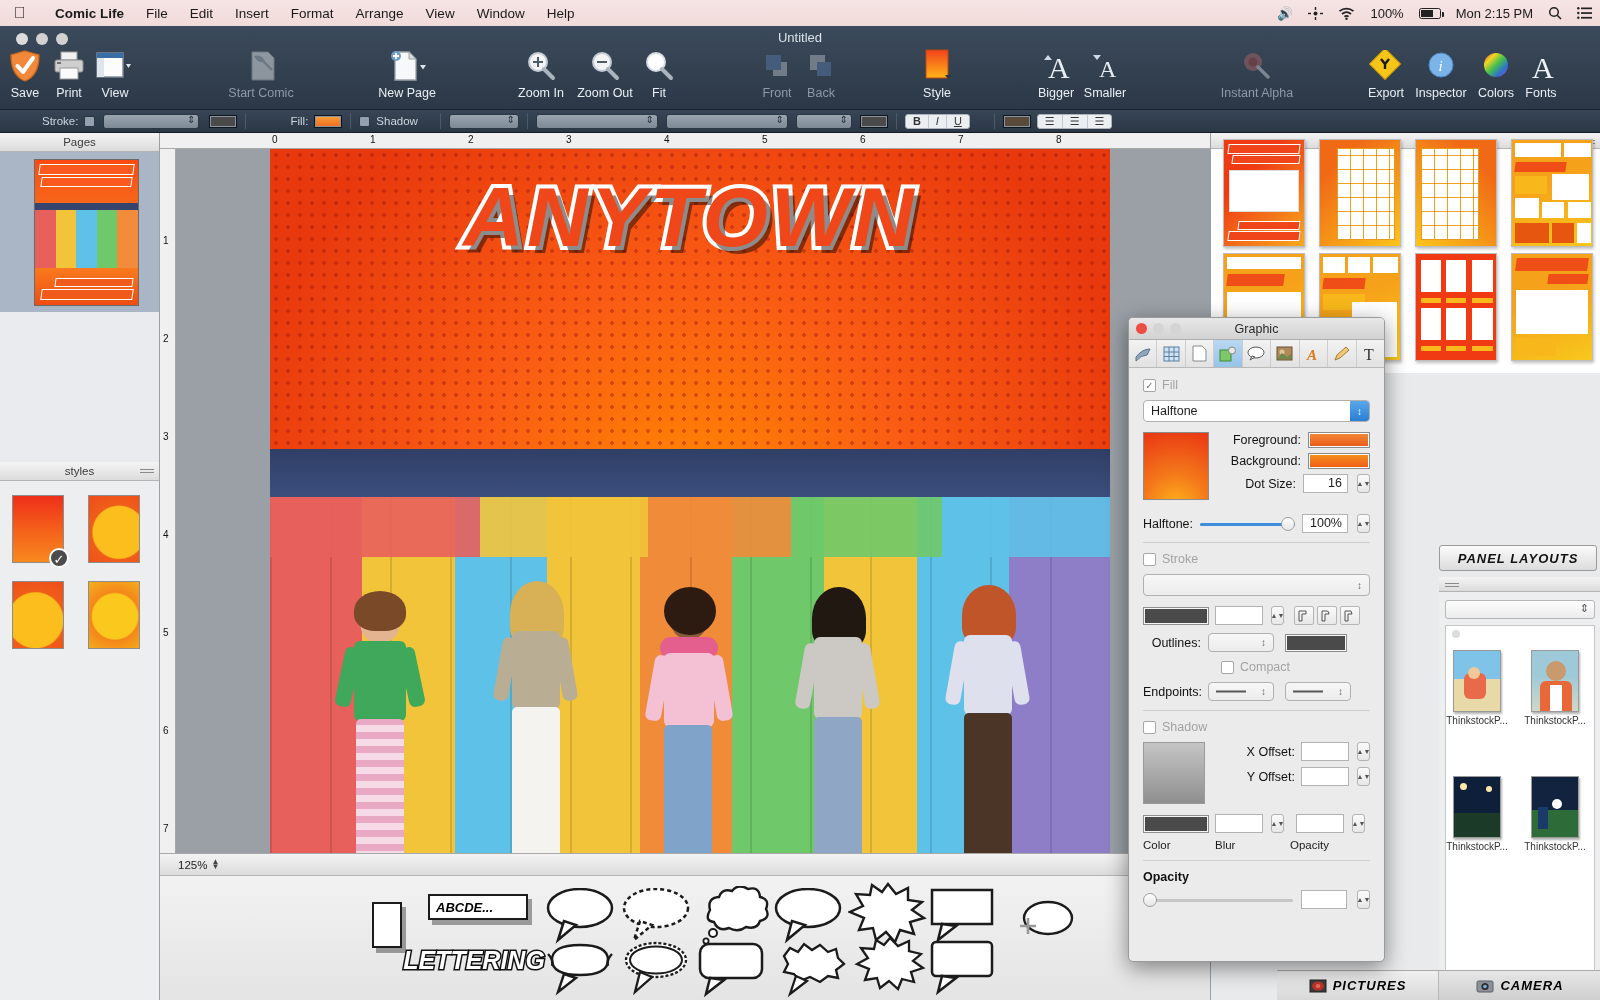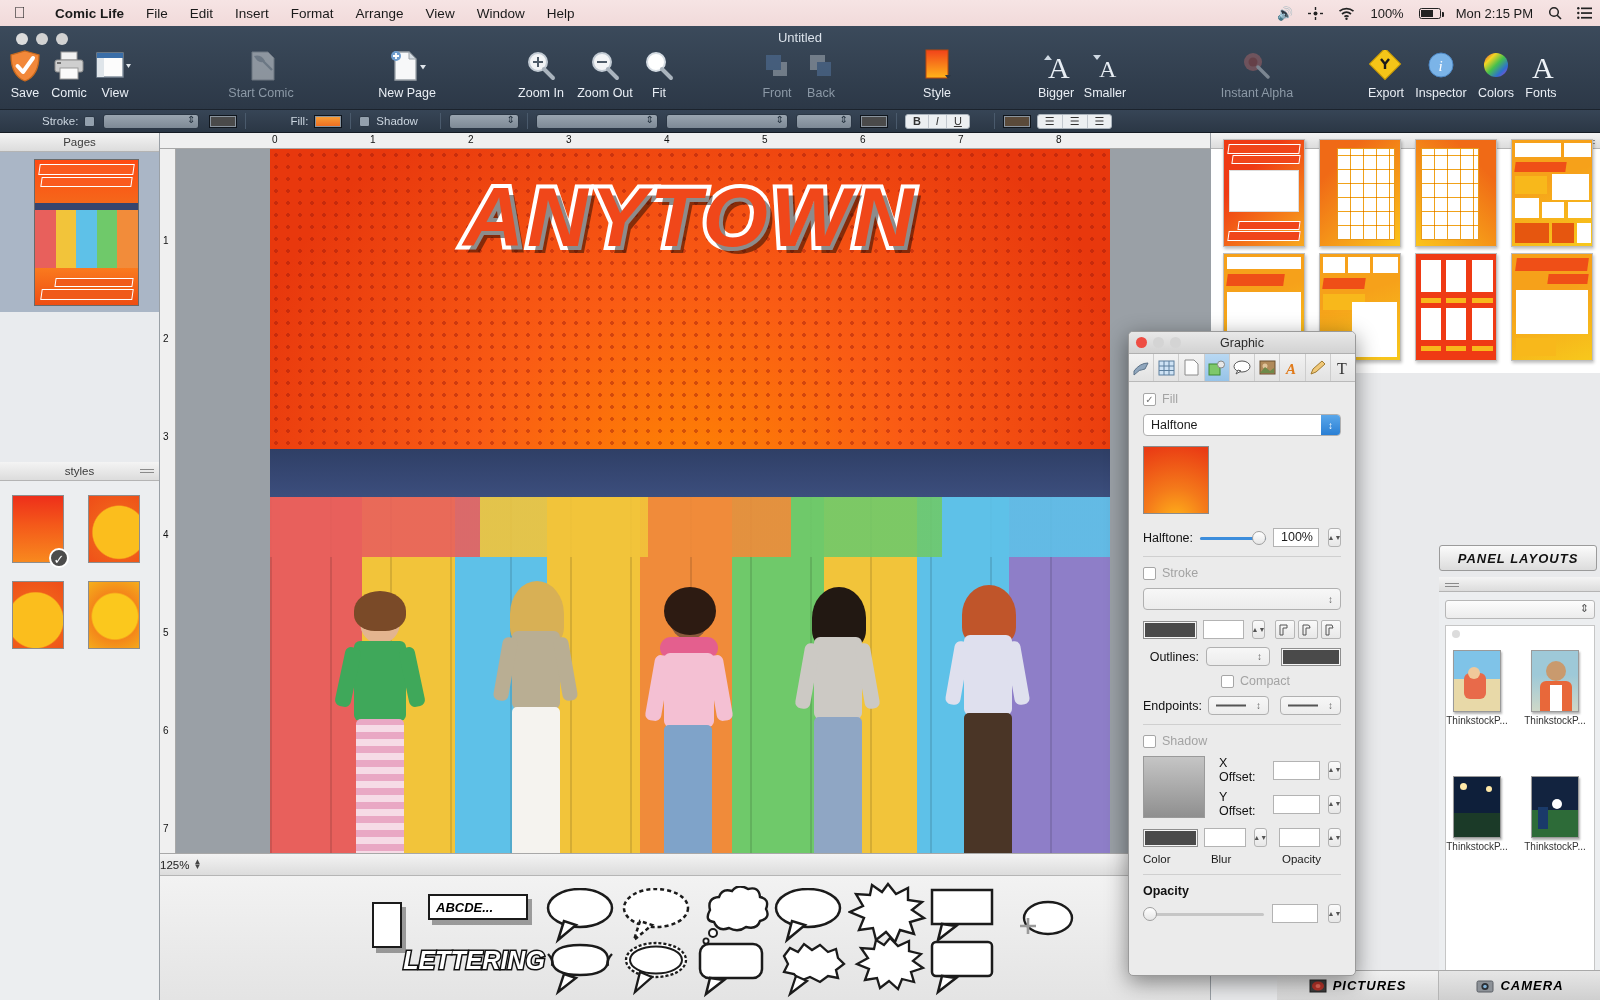--- a/index.html
+++ b/index.html
@@ -100,21 +100,21 @@
      background:linear-gradient(to bottom,#2f3f66,#3c4e7d); }
   #wall { position:absolute; left:0; top:348px; width:840px; height:410px; overflow:hidden; }
   #kids { position:absolute; left:0; top:348px; width:840px; height:410px; }
   .kid { position:absolute; bottom:0; }
   .head { border-radius:50% 50% 45% 45%; }
 
   
   #zoombar { position:absolute; left:0; top:720px; width:1050px; height:22px;
      background:linear-gradient(to bottom,#f3f3f3,#dcdcdc); border-top:1px solid #a8a8a8;
      display:flex; align-items:center; }
-  #zoomfield { font-size:11.5px; color:#222; display:flex; align-items:flex-start; gap:4px;}
+  #zoomfield { margin-left:18px; font-size:11.5px; color:#222; display:flex; align-items:flex-start; gap:4px;}
   .stepper { display:inline-flex; flex-direction:column; line-height:5px; font-size:8px; color:#444;}
 
   
   #tray { position:absolute; left:0; top:742px; width:1050px; height:125px;
      background:linear-gradient(to bottom,#f2f2f2,#e4e4e4); border-top:1px solid #b5b5b5; }
   #trayItems { position:absolute; left:0; top:4px; width:1050px; height:118px; }
   .trayItem { position:absolute; }
   .balloon { background:#fff; border:2.5px solid #1b1b1b; box-shadow:4px 5px 0 rgba(0,0,0,.35); }
 
   
@@ -143,21 +143,21 @@
      background:linear-gradient(to bottom,#e6e6e6,#cfcfcf); border-top:1px solid #a9a9a9;
      display:flex; align-items:center; justify-content:center; gap:6px;
      font-style:italic; font-weight:bold; font-size:13px; letter-spacing:1px; }
   #picturesTab { position:absolute; left:66px; bottom:0; width:162px; height:30px;
      background:linear-gradient(to bottom,#f0f0f0,#d8d8d8); border-top:1px solid #a9a9a9;
      border-right:1px solid #b5b5b5;
      display:flex; align-items:center; justify-content:center; gap:6px;
      font-style:italic; font-weight:bold; font-size:13px; letter-spacing:1px; }
 
   
-  #inspector { position:absolute; left:1128px; top:305px; width:228px; height:645px;
+  #inspector { position:absolute; left:1128px; top:291px; width:257px; height:645px;
      background:#ebebeb; border:1px solid #9a9a9a; border-radius:5px;
      box-shadow:0 6px 22px rgba(0,0,0,.45); overflow:hidden; }
   #insTitle { height:22px; background:linear-gradient(to bottom,#e8e8e8,#d2d2d2);
      border-bottom:1px solid #b0b0b0; position:relative; font-size:12.5px; color:#2a2a2a;
      text-align:center; line-height:22px; }
   #insTitle .dots3 { position:absolute; left:7px; top:5px; display:flex; gap:6px; }
   #insTitle .dots3 span { width:11px; height:11px; border-radius:50%; display:block; }
   #insTabs { height:28px; background:linear-gradient(to bottom,#f2f2f2,#e2e2e2);
      border-bottom:1px solid #b9b9b9; display:flex; }
   .insTab { flex:1; display:flex; align-items:center; justify-content:center;
@@ -283,21 +283,21 @@
 
       <div class="tb" style="left:26px">
         <div class="ic">
           <svg width="32" height="30" viewBox="0 0 32 30">
             <rect x="8" y="1" width="16" height="8" fill="#f2f2f2" stroke="#9a9a9a"></rect>
             <rect x="2" y="9" width="28" height="12" rx="2" fill="#cfcfcf" stroke="#8d8d8d"></rect>
             <rect x="7" y="17" width="18" height="11" fill="#fafafa" stroke="#9a9a9a"></rect>
             <rect x="4" y="11" width="4" height="2" fill="#6f6f6f"></rect>
           </svg>
         </div>
-        <div class="lb">Comic</div>
+        <div class="lb">Print</div>
       </div>
 
       <div class="tb" style="left:72px">
         <div class="ic">
           <svg width="40" height="32" viewBox="0 0 40 32">
             <rect x="2" y="3" width="26" height="24" fill="#fcfcfc" stroke="#7d8b99" stroke-width="1.4"></rect>
             <rect x="2" y="3" width="26" height="5" fill="#3a6ea8"></rect>
             <rect x="2" y="8" width="7" height="19" fill="#dfe5ea"></rect>
             <path d="M31 14 l5 0 l-2.5 4 z" fill="#dfe5ea"></path>
           </svg>
@@ -989,20 +989,35 @@
       </div>
 
       <div class="selectbox" style="margin:6px 0 10px 0">
         <span>Halftone</span>
         <span class="arrw">↕</span>
       </div>
 
       <div style="display:flex; gap:12px;">
         <div style="width:66px;height:68px;border:1px solid #8b8b8b;
              background:radial-gradient(circle at 50% 110%, #ffb21a 0%, #f4791a 40%, #ea3c14 95%)"></div>
+        <div style="flex:1">
+          <div class="row" style="margin-bottom:5px; justify-content:flex-end; gap:7px">
+            <span class="lbl">Foreground:</span>
+            <div class="colorbar" style="width:62px; background:linear-gradient(to bottom,#f28b3a,#ea5a18)"></div>
+          </div>
+          <div class="row" style="margin-bottom:5px; justify-content:flex-end; gap:7px">
+            <span class="lbl">Background:</span>
+            <div class="colorbar" style="width:62px; background:linear-gradient(to bottom,#f5931e,#ef5a16)"></div>
+          </div>
+          <div class="row" style="margin-bottom:0; justify-content:flex-end; gap:7px">
+            <span class="lbl">Dot Size:</span>
+            <div class="numfield" style="width:45px">16</div>
+            <div class="spin">▲▼</div>
+          </div>
+        </div>
       </div>
 
       <div class="row" style="margin-top:14px; gap:7px">
         <span class="lbl">Halftone:</span>
         <div class="slider" style="flex:1">
           <div class="trk"></div>
             <div class="fill" style="width:100%"></div>
             <div class="kn" style="left:calc(100% - 14px)"></div>
         </div>
         <div class="numfield" style="width:46px">100%</div>

